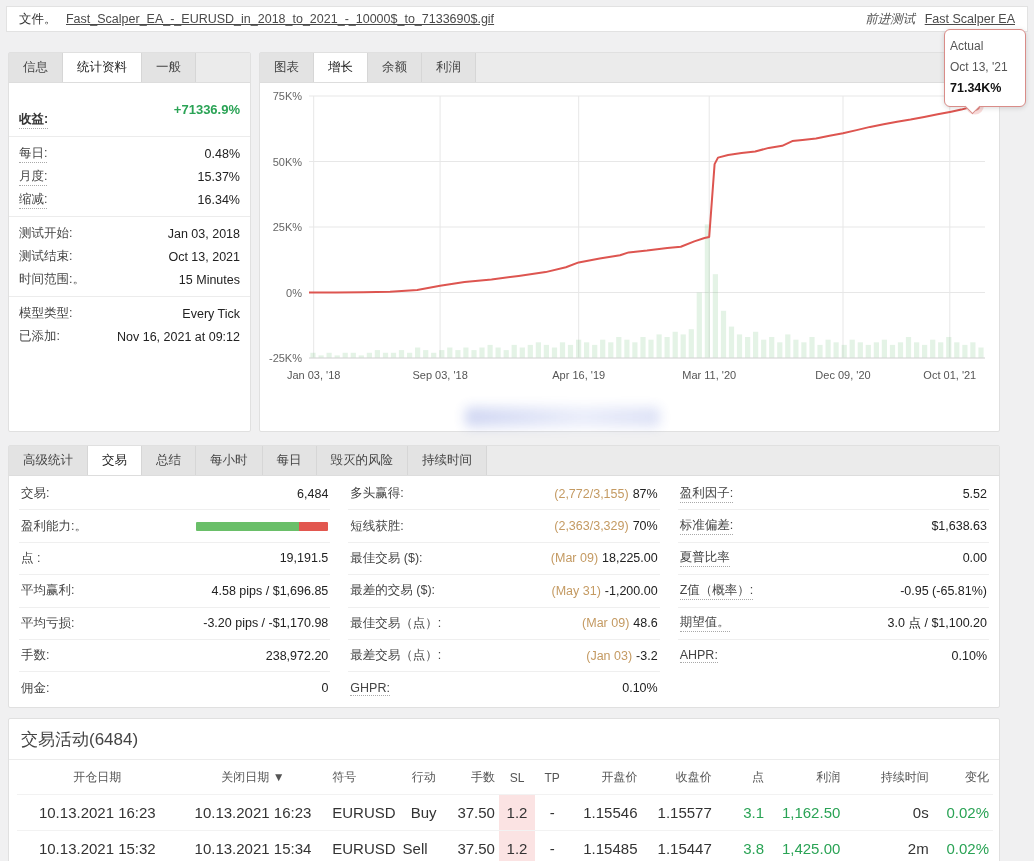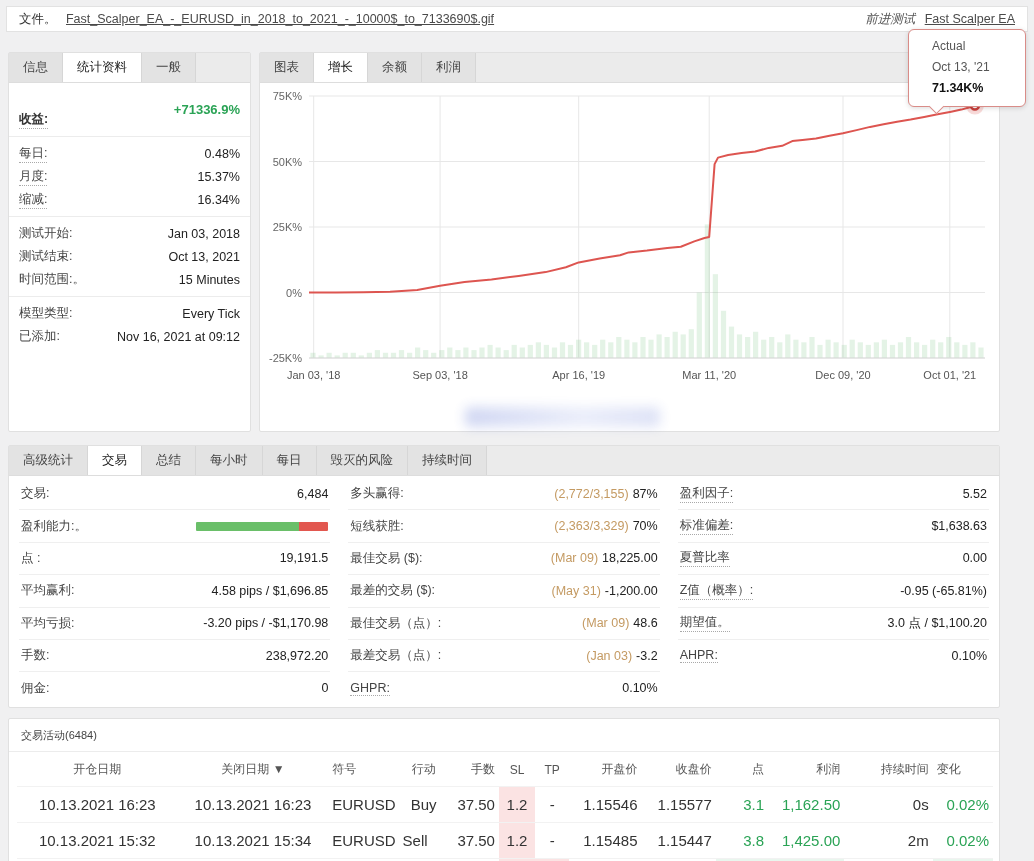--- a/index.html
+++ b/index.html
@@ -44,21 +44,21 @@
   #growth-svg{position:absolute;left:3px;top:33px;}
   #growth-svg .grid{stroke:#e7e7e7;stroke-width:1;}
   #growth-svg .axis{stroke:#dcdcdc;stroke-width:1;}
   #growth-svg .vol{fill:rgba(120,195,130,0.20);}
   #growth-svg .equity{fill:none;stroke:#dd5550;stroke-width:2;stroke-linejoin:round;}
   #growth-svg .halo{fill:rgba(221,85,80,0.22);}
   #growth-svg .marker{fill:#fff;stroke:#c93f3b;stroke-width:2.5;}
   #growth-svg .ylab{font-size:11px;fill:#666;text-anchor:end;font-family:"Liberation Sans",sans-serif;}
   #growth-svg .xlab{font-size:11px;fill:#555;text-anchor:middle;font-family:"Liberation Sans",sans-serif;}
   .tooltip{position:absolute;top:-24px;right:-27px;width:70px;background:#fff;border:1.5px solid #d98c88;
-    border-radius:6px;padding:6px 23px;z-index:9;box-shadow:0 1px 5px rgba(0,0,0,.15);}
+    border-radius:6px;padding:6px 5px;z-index:9;box-shadow:0 1px 5px rgba(0,0,0,.15);}
   .tt-l{font-size:12px;color:#555;line-height:1.75;white-space:nowrap;}
   .tt-b{font-size:12.5px;color:#111;font-weight:bold;line-height:1.75;white-space:nowrap;}
   .tt-arrow{position:absolute;bottom:-6.5px;left:22px;width:10px;height:10px;background:#fff;
     border-right:1.5px solid #d98c88;border-bottom:1.5px solid #d98c88;transform:rotate(45deg);}
   .watermark{position:absolute;left:205px;bottom:4px;width:195px;height:20px;border-radius:4px;
     background:linear-gradient(90deg,rgba(70,95,205,.55),rgba(125,145,225,.35) 60%,rgba(70,95,205,.4));
     filter:blur(6px);opacity:.45;}
 
   
   #stats-panel{left:8px;top:445px;width:992px;height:263px;}
@@ -69,21 +69,21 @@
   .slabel{color:#444;white-space:nowrap;}
   .slabel.dotted{border-bottom:1px dotted #a9a9a9;cursor:help;}
   .svalue{color:#222;text-align:right;white-space:nowrap;}
   .svalue .pre{color:#c49a62;margin-right:4px;}
   .pbar{width:132px;height:9px;display:flex;border-radius:1px;overflow:hidden;}
   .pbar .g{background:#6abf69;}
   .pbar .r{background:#e2574f;}
 
   
   #trades-panel{left:8px;top:718px;width:992px;height:160px;}
-  .ttitle{padding:9px 12px 8px 12px;font-size:11px;color:#444;border-bottom:1px solid #ececec;}
+  .ttitle{padding:9px 12px 8px 12px;font-size:17px;color:#444;border-bottom:1px solid #ececec;}
   #trades-table{border-collapse:collapse;table-layout:fixed;margin:0 8px;width:976px;}
   #trades-table th{font-weight:normal;font-size:12px;color:#555;padding:9px 4px 8px 4px;white-space:nowrap;}
   #trades-table td{font-size:15px;color:#333;padding:9px 4px;white-space:nowrap;border-top:1px solid #f2f2f2;}
   #trades-table td.green{color:#2aa355;}
   #trades-table td.pinkbg{background:#fbe3e3;}
   #trades-table td.greenbg{background:#e9f6ee;}
 </style>
 </head>
 <body>
 
@@ -402,21 +402,21 @@
           <th style="text-align: left;">符号</th>
           <th style="text-align: center;">行动</th>
           <th style="text-align: right;">手数</th>
           <th style="text-align: center;">SL</th>
           <th style="text-align: center;">TP</th>
           <th style="text-align: right;">开盘价</th>
           <th style="text-align: right;">收盘价</th>
           <th style="text-align: right;">点</th>
           <th style="text-align: right;">利润</th>
           <th style="text-align: right;">持续时间</th>
-          <th style="text-align: left;">变化</th>
+          <th style="text-align: right;">变化</th>
         </tr>
       </thead>
       <tbody>
         <tr class="trow">
           <td style="text-align: center;">10.13.2021 16:23</td>
           <td style="text-align: center;">10.13.2021 16:23</td>
           <td style="text-align: center;">EURUSD</td>
           <td style="text-align: center;">Buy</td>
           <td style="text-align: right;">37.50</td>
           <td class="pinkbg" style="text-align: center;">1.2</td>

